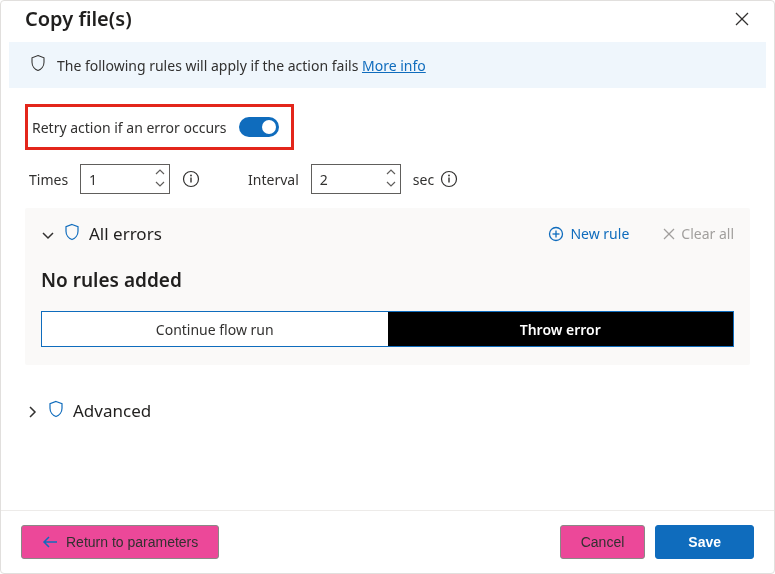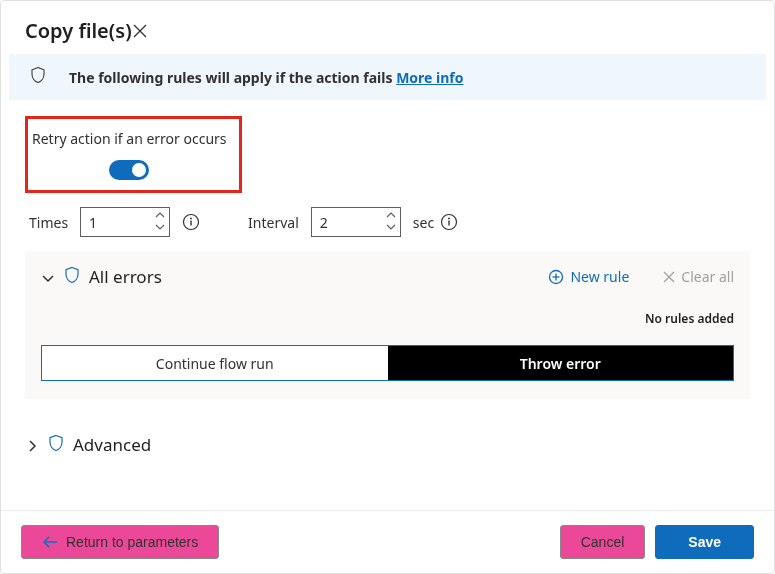--- a/index.html
+++ b/index.html
@@ -16,43 +16,43 @@
   .dialog {
     position: relative;
     width: 775px;
     height: 574px;
     border: 1px solid #e1dfdd;
     border-radius: 4px;
     display: flex;
     flex-direction: column;
   }
   .header {
-    padding: 16px 24px 10px 24px;
-    display: flex;
-    align-items: center;
+    padding: 4px 24px 10px 24px;
+    display: flex;
+    align-items: center;
+    justify-content: space-between;
   }
   .title {
     font-size: 20px;
     font-weight: 600;
     color: #201f1e;
   }
   .close-icon {
     width: 16px; height: 16px;
     cursor: pointer;
     color: #323130;
   }
   .info-banner {
     margin: 0 8px;
     background: #eff6fc;
     padding: 12px 20px;
     display: flex;
     align-items: center;
-    gap: 22px;
-    color: #323130;
-    font-weight: bold;
+    gap: 10px;
+    color: #323130;
   }
   .shield-svg { flex: 0 0 auto; }
   .link {
     color: #0f6cbd;
     text-decoration: underline;
     cursor: pointer;
   }
   .content {
     padding: 16px 24px 8px 24px;
     flex: 1;
@@ -60,21 +60,20 @@
     flex-direction: column;
     gap: 14px;
   }
   .retry-row {
     display: inline-flex;
     align-items: center;
     gap: 12px;
     border: 3px solid #e3261b;
     padding: 10px 12px 10px 4px;
     width: fit-content;
-    flex-direction: column;
   }
   .toggle {
     width: 40px; height: 20px;
     background: #0f6cbd;
     border-radius: 10px;
     position: relative;
     cursor: pointer;
   }
   .toggle-knob {
     position: absolute;
@@ -146,22 +145,22 @@
   .new-rule {
     display: inline-flex; align-items: center; gap: 6px;
     color: #0f6cbd;
     cursor: pointer;
   }
   .clear-all {
     display: inline-flex; align-items: center; gap: 6px;
     color: #a19f9d;
   }
   .no-rules {
-    text-align: right;
-    font-size: 12px;
+    text-align: left;
+    font-size: 19px;
     font-weight: 600;
     color: #201f1e;
     margin: 22px 0 18px 0;
   }
   .seg {
     display: flex;
     border: 1px solid #0f6cbd;
   }
   .seg-btn {
     flex: 1;

